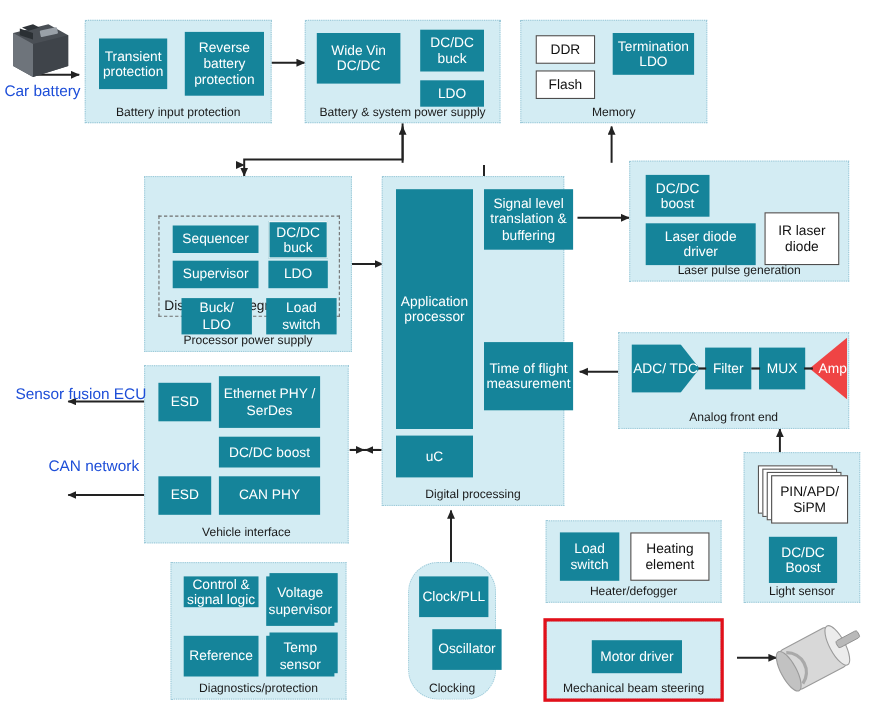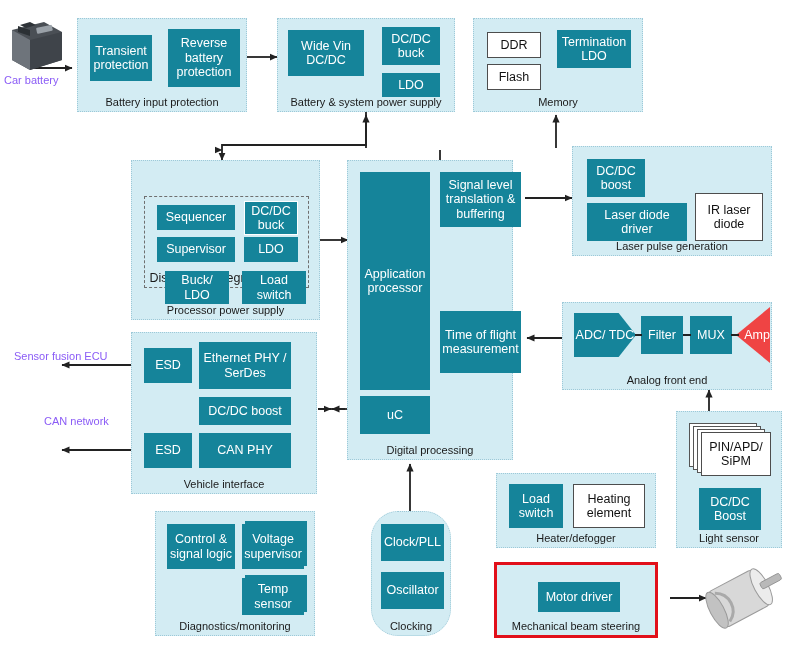--- a/index.html
+++ b/index.html
@@ -61,21 +61,21 @@
     padding:1px 2px;
   }
   
   .stack-tl::before{
     content:"";position:absolute;left:3px;top:-3px;right:-3px;bottom:3px;
     background:#15849a;z-index:-1;
   }
   .stackwrap{position:absolute;}
 
   
-  .txt{position:absolute;font-size:11px;color:#8b5cf6;white-space:nowrap;}
+  .txt{position:absolute;font-size:14px;color:#1d4ed8;white-space:nowrap;}
 
   
   .redframe{position:absolute;border:3px solid #e1101a;box-sizing:border-box;}
 
   svg.ovl{position:absolute;left:0;top:0;width:800px;height:659px;pointer-events:none;}
 
   .pentagon{
     position:absolute;background:#15849a;color:#fff;font-size:12.5px;line-height:1.15;
     display:flex;align-items:center;justify-content:center;text-align:center;
     clip-path:polygon(0 0, 72% 0, 100% 50%, 72% 100%, 0 100%);
@@ -225,33 +225,34 @@
     <div class="blk" style="left:67px;top:9px;width:92px;height:47px;">Ethernet PHY / SerDes</div>
     <div class="blk" style="left:67px;top:64px;width:92px;height:28px;">DC/DC boost</div>
     <div class="blk" style="left:12px;top:100px;width:48px;height:35px;">ESD</div>
     <div class="blk" style="left:67px;top:100px;width:92px;height:35px;">CAN PHY</div>
     <div class="grp-label">Vehicle interface</div>
   </div>
   <div class="txt" style="left:14px;top:350px;">Sensor fusion ECU</div>
   <div class="txt" style="left:44px;top:415px;">CAN network</div>
 
   <div class="group" style="left:155px;top:511px;width:160px;height:125px;">
-    <div class="blk" style="left:11px;top:12px;width:68px;height:45px;">Control &amp; signal logic</div>
+    <div class="blk" style="left:11px;top:12px;width:68px;height:28px;">Control &amp; signal logic</div>
     <div class="stackwrap" style="left:86px;top:12px;width:62px;height:45px;z-index:1;">
       <div class="blk stack-tl" style="left:0;top:0;width:62px;height:45px;z-index:1;">Voltage supervisor</div>
     </div>
+    <div class="blk" style="left:11px;top:66px;width:68px;height:37px;">Reference</div>
     <div class="stackwrap" style="left:86px;top:66px;width:62px;height:37px;z-index:1;">
       <div class="blk stack-tl" style="left:0;top:0;width:62px;height:37px;z-index:1;">Temp sensor</div>
     </div>
-    <div class="grp-label">Diagnostics/monitoring</div>
+    <div class="grp-label">Diagnostics/protection</div>
   </div>
 
   <div class="group" style="left:371px;top:511px;width:80px;height:125px;border-radius:27px;">
     <div class="blk" style="left:9px;top:12px;width:63px;height:37px;">Clock/PLL</div>
-    <div class="blk" style="left:9px;top:60px;width:63px;height:37px;">Oscillator</div>
+    <div class="blk" style="left:21px;top:60px;width:63px;height:37px;">Oscillator</div>
     <div class="grp-label">Clocking</div>
   </div>
 
   <div class="group" style="left:496px;top:473px;width:160px;height:75px;">
     <div class="blk" style="left:12px;top:10px;width:54px;height:44px;">Load switch</div>
     <div class="wblk" style="left:76px;top:10px;width:72px;height:44px;">Heating element</div>
     <div class="grp-label">Heater/defogger</div>
   </div>
 
   <div class="group" style="left:676px;top:411px;width:106px;height:137px;">

